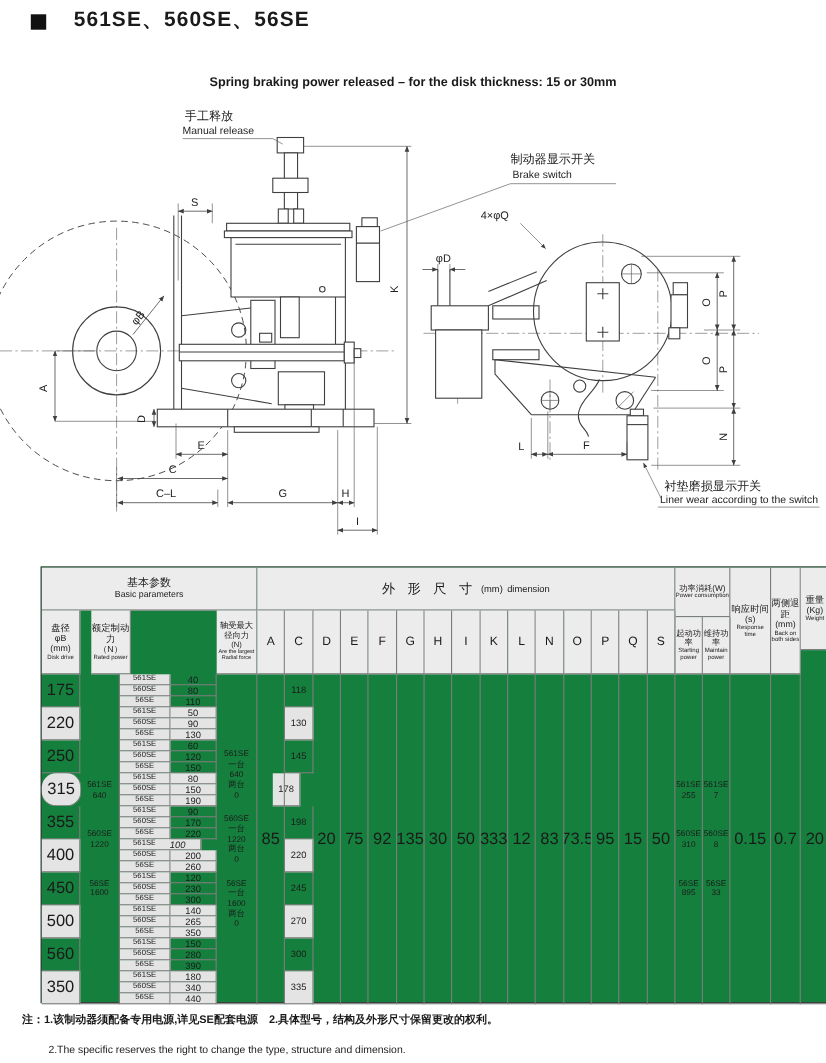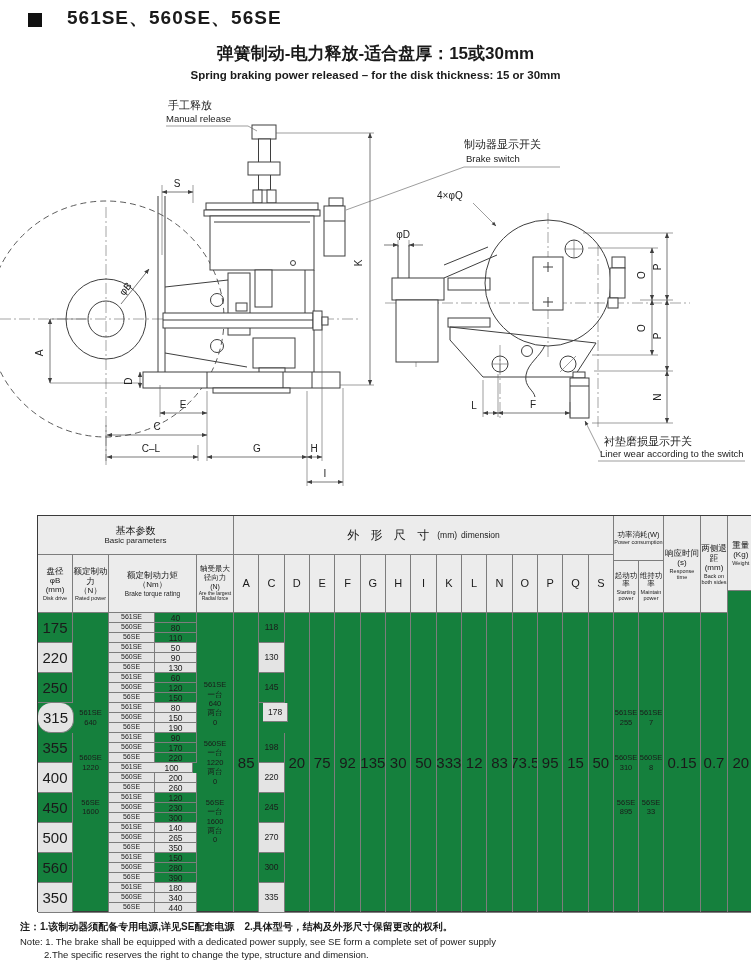--- a/index.html
+++ b/index.html
@@ -45,21 +45,20 @@
   #note-en1{left:20px;top:936px;font-size:9.5px;}
   #note-en2{left:44px;top:949px;font-size:9.5px;}
 </style>
 </head>
 <body>
 
 <div id="page">
 
   <div id="sq-marker" class="abs"></div>
   <div id="page-title" class="abs">561SE、560SE、56SE</div>
-  <div id="subtitle-zh" class="abs">弹簧制动-电力释放-适合盘厚：15或30mm</div>
   <div id="subtitle-en" class="abs">Spring braking power released – for the disk thickness: 15 or 30mm</div>
 
   <svg id="drawing" class="abs" width="751" height="420" viewBox="0 0 751 420">
     <defs>
       <marker id="ar" viewBox="0 0 10 10" refX="9" refY="5" markerWidth="8" markerHeight="8" orient="auto-start-reverse">
         <path d="M0 1.2 L9.5 5 L0 8.8 z" fill="#3f3f3f"></path>
       </marker>
     </defs>
 
     <g>
@@ -245,29 +244,24 @@
       <span class="sym">(Kg)</span>
       <span class="en5">Weight</span>
     </div>
 
     <div class="c hd" style="left:0;top:39px;width:35px;height:58px">
       <span class="zh8">盘径</span>
       <span class="sym">φB</span>
       <span class="sym">(mm)</span>
       <span class="en5">Disk drive</span>
     </div>
-    <div class="c hd" style="left:35px;top:39px;width:36px;height:58px">
+    <div class="c hd" style="left:45px;top:39px;width:36px;height:58px">
       <span class="zh8">额定制动力</span>
       <span class="sym">（N）</span>
       <span class="en5">Rated power</span>
-    </div>
-    <div class="c hd" style="left:71px;top:39px;width:88px;height:58px">
-      <span class="zh8">额定制动力矩</span>
-      <span class="sym">（Nm）</span>
-      <span class="en6">Brake torque rating</span>
     </div>
     <div class="c hd" style="left:159px;top:39px;width:37px;height:58px">
       <span class="zh7">轴受最大径向力</span>
       <span class="sym" style="font-size:7px">(N)</span>
       <span class="en5" style="font-size:5px">Are the largest Radial force</span>
     </div>
     <div class="c hd" style="left:576px;top:45px;width:25px;height:52px">
       <span class="zh7">起动功率</span>
       <span class="en5">Starting power</span>
     </div>
@@ -310,39 +304,39 @@
         <div class="c v8 shade" style="left: 117px; top: 147px; width: 42px; height: 10px;">130</div>
         <div class="c v9" style="left: 0px; top: 157px; width: 35px; height: 30px;">250</div>
         <div class="c v8" style="left: 221.333px; top: 157px; width: 25.3333px; height: 30px;">145</div>
         <div class="c m7 shade" style="left: 71px; top: 157px; width: 46px; height: 10px;">561SE</div>
         <div class="c v8" style="left: 117px; top: 157px; width: 42px; height: 10px;">60</div>
         <div class="c m7 shade" style="left: 71px; top: 167px; width: 46px; height: 10px;">560SE</div>
         <div class="c v8" style="left: 117px; top: 167px; width: 42px; height: 10px;">120</div>
         <div class="c m7 shade" style="left: 71px; top: 177px; width: 46px; height: 10px;">56SE</div>
         <div class="c v8" style="left: 117px; top: 177px; width: 42px; height: 10px;">150</div>
         <div class="c v9 shade" style="left: 0px; top: 187px; width: 36px; height: 30px; border-radius: 13px;">315</div>
-        <div class="c v8 shade" style="left: 225px; top: 187px; width: 25.3333px; height: 19px;">178</div>
+        <div class="c v8 shade" style="left: 210px; top: 187px; width: 25.3333px; height: 30px;">178</div>
         <div class="c m7 shade" style="left: 71px; top: 187px; width: 46px; height: 10px;">561SE</div>
         <div class="c v8 shade" style="left: 117px; top: 187px; width: 42px; height: 10px;">80</div>
         <div class="c m7 shade" style="left: 71px; top: 197px; width: 46px; height: 10px;">560SE</div>
         <div class="c v8 shade" style="left: 117px; top: 197px; width: 42px; height: 10px;">150</div>
         <div class="c m7 shade" style="left: 71px; top: 207px; width: 46px; height: 10px;">56SE</div>
         <div class="c v8 shade" style="left: 117px; top: 207px; width: 42px; height: 10px;">190</div>
         <div class="c v9" style="left: 0px; top: 217px; width: 35px; height: 30px;">355</div>
         <div class="c v8" style="left: 221.333px; top: 217px; width: 25.3333px; height: 30px;">198</div>
         <div class="c m7 shade" style="left: 71px; top: 217px; width: 46px; height: 10px;">561SE</div>
         <div class="c v8" style="left: 117px; top: 217px; width: 42px; height: 10px;">90</div>
         <div class="c m7 shade" style="left: 71px; top: 227px; width: 46px; height: 10px;">560SE</div>
         <div class="c v8" style="left: 117px; top: 227px; width: 42px; height: 10px;">170</div>
         <div class="c m7 shade" style="left: 71px; top: 237px; width: 46px; height: 10px;">56SE</div>
         <div class="c v8" style="left: 117px; top: 237px; width: 42px; height: 10px;">220</div>
         <div class="c v9 shade" style="left: 0px; top: 247px; width: 35px; height: 30px;">400</div>
         <div class="c v8 shade" style="left: 221.333px; top: 247px; width: 25.3333px; height: 30px;">220</div>
         <div class="c m7 shade" style="left: 71px; top: 247px; width: 46px; height: 10px;">561SE</div>
-        <div class="c v8 shade" style="left: 113px; top: 247px; width: 42px; height: 10px;">100</div>
+        <div class="c v8 shade" style="left: 103px; top: 247px; width: 42px; height: 10px; font-style: italic;">100</div>
         <div class="c m7 shade" style="left: 71px; top: 257px; width: 46px; height: 10px;">560SE</div>
         <div class="c v8 shade" style="left: 117px; top: 257px; width: 42px; height: 10px;">200</div>
         <div class="c m7 shade" style="left: 71px; top: 267px; width: 46px; height: 10px;">56SE</div>
         <div class="c v8 shade" style="left: 117px; top: 267px; width: 42px; height: 10px;">260</div>
         <div class="c v9" style="left: 0px; top: 277px; width: 35px; height: 30px;">450</div>
         <div class="c v8" style="left: 221.333px; top: 277px; width: 25.3333px; height: 30px;">245</div>
         <div class="c m7 shade" style="left: 71px; top: 277px; width: 46px; height: 10px;">561SE</div>
         <div class="c v8" style="left: 117px; top: 277px; width: 42px; height: 10px;">120</div>
         <div class="c m7 shade" style="left: 71px; top: 287px; width: 46px; height: 10px;">560SE</div>
         <div class="c v8" style="left: 117px; top: 287px; width: 42px; height: 10px;">230</div>
@@ -452,15 +446,14 @@
           </div>
         </div>
       </div>
 
     <div class="c v9" style="left:626px;top:97px;width:37px;height:300px">0.15</div>
     <div class="c v9" style="left:663px;top:97px;width:27px;height:300px">0.7</div>
     <div class="c v9" style="left:690px;top:97px;width:26.5px;height:300px">20</div>
   </div>
 
   <div id="note-zh" class="abs">注：1.该制动器须配备专用电源,详见SE配套电源　2.具体型号，结构及外形尺寸保留更改的权利。</div>
-  <div id="note-en1" class="abs">Note: 1. The brake shall be equipped with a dedicated power supply, see SE form a complete set of power supply</div>
   <div id="note-en2" class="abs">2.The specific reserves the right to change the type, structure and dimension.</div>
 </div>
 
 </body></html>

